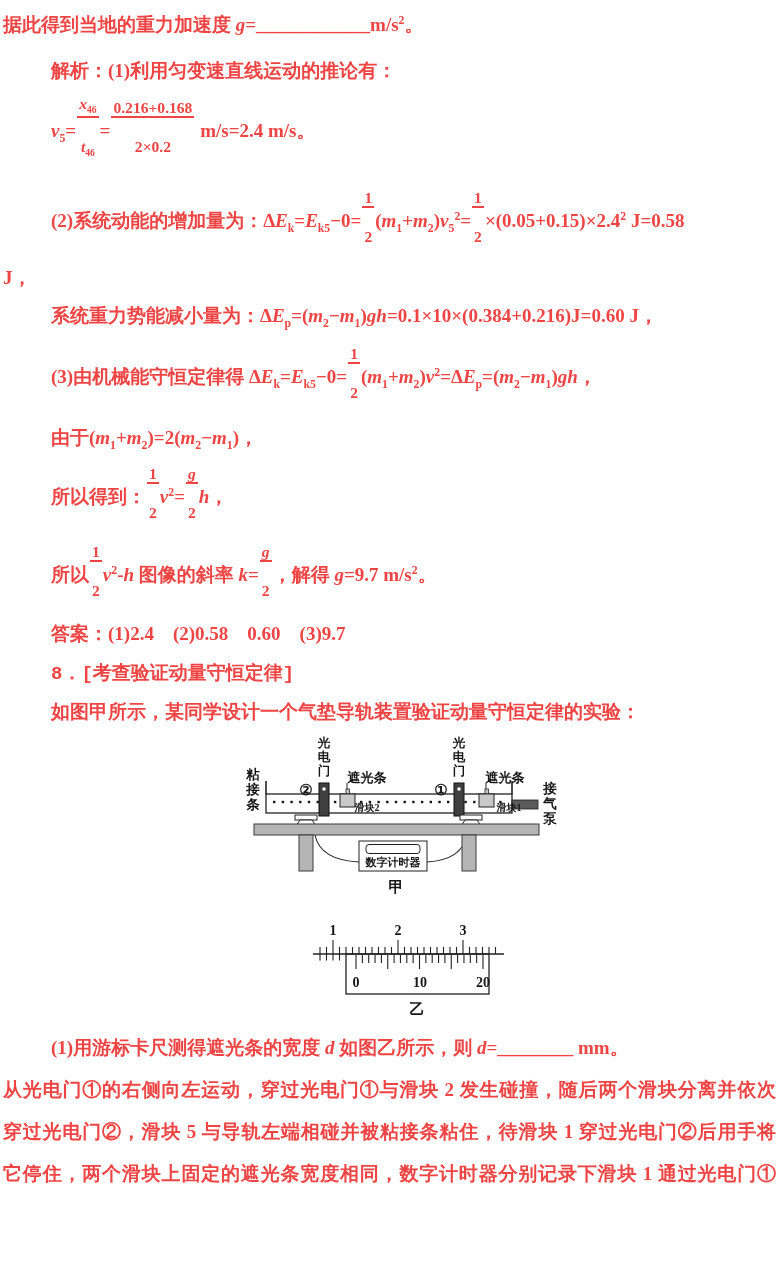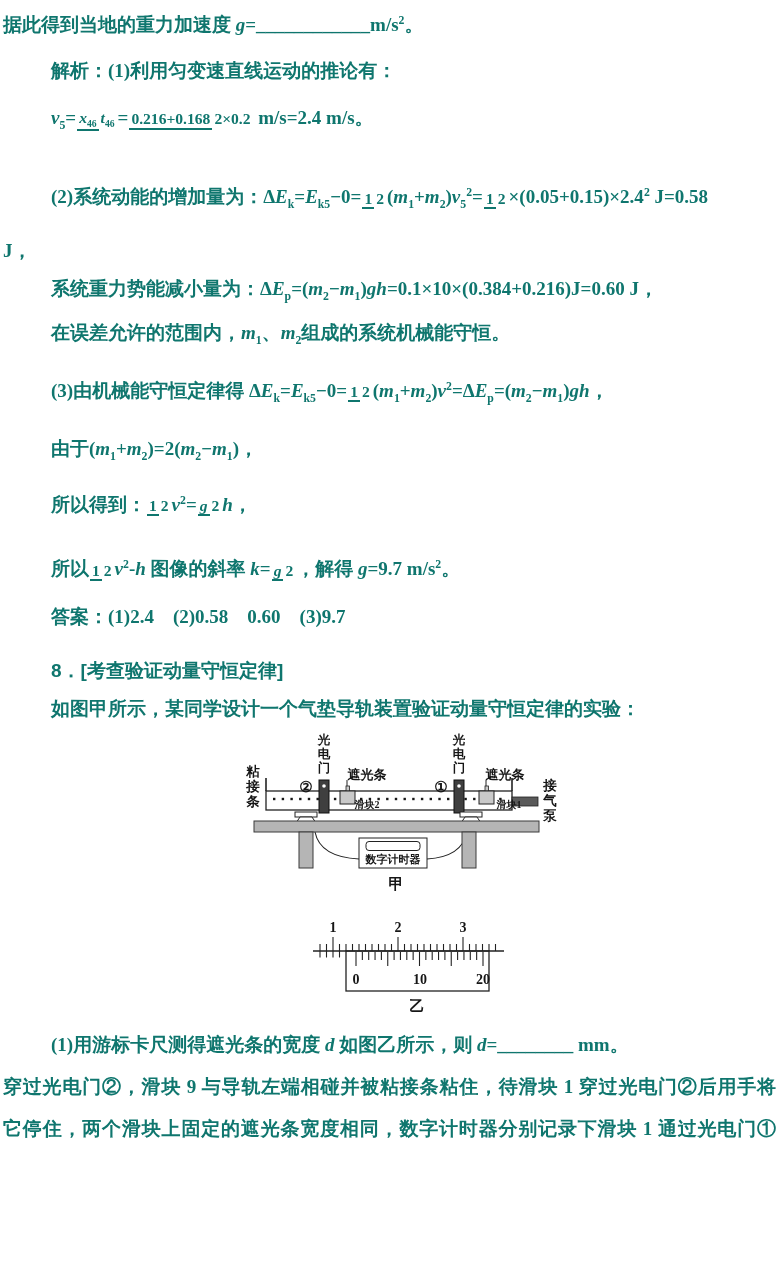--- a/index.html
+++ b/index.html
@@ -1,31 +1,31 @@
 <!DOCTYPE html>
 <html><head>
 <meta charset="utf-8">
 <style>
   html,body{margin:0;padding:0;background:#ffffff;}
   .page{
     position:relative;width:779px;height:1276px;overflow:hidden;
     box-sizing:border-box;padding:8px 3px 0 3px;
     font-family:"Liberation Serif","DejaVu Serif",serif;
-    font-weight:700;color:#0f766e;font-size:19px;
+    font-weight:700;color:#ef4444;font-size:19px;
   }
   .ln{line-height:26px;white-space:nowrap;}
   .ind{padding-left:48px;}
   .fill{text-align:justify;text-align-last:justify;}
-  .hei{font-family:Liberation Sans, sans-serif;font-weight:700;}
+  .hei{font-family:Liberation Mono, monospace;font-weight:700;}
   i{font-style:italic;}
   sub,sup{font-size:0.62em;font-weight:700;}
-  .frac{display:inline-flex;flex-direction:row;vertical-align:middle;
+  .frac{display:inline-flex;flex-direction:column;vertical-align:middle;
         text-align:center;font-size:0.82em;line-height:1.1;margin:0 1px;}
   .frac .num{border-bottom:2px solid currentColor;padding:0 2px;display:block;}
-  .frac .den{padding:0 2px;display:block;}
+  .frac .den{padding:12px 2px;display:block;margin-top:8px;}
   .fig{position:relative;}
   .fig-a{width:390px;margin:6px auto 0 auto;transform:translateX(24px);}
   .fig-b{width:230px;margin:16px auto 0 auto;transform:translateX(24px);}
   svg text{font-family:"Liberation Serif","DejaVu Serif",serif;font-weight:700;fill:#161616;}
   svg .hei-t{font-family:"Liberation Sans","DejaVu Sans",sans-serif;}
 </style>
 </head>
 <body>
 
 <div class="page">
@@ -41,42 +41,41 @@
       </span> m/s=2.4 m/s。</div>
   <div class="ln ind" style="margin-top:18px;line-height:50px">(2)系统动能的增加量为：Δ<i>E</i><sub>k</sub>=<i>E</i><sub>k5</sub>−0=<span class="frac">
         <span class="num">1</span>
         <span class="den">2</span>
       </span>(<i>m</i><sub>1</sub>+<i>m</i><sub>2</sub>)<i>v</i><sub>5</sub><sup>2</sup>=<span class="frac">
         <span class="num">1</span>
         <span class="den">2</span>
       </span>×(0.05+0.15)×2.4<sup>2</sup> J=0.58</div>
   <div class="ln" style="margin-top:8px">J，</div>
   <div class="ln ind" style="margin-top:12px">系统重力势能减小量为：Δ<i>E</i><sub>p</sub>=(<i>m</i><sub>2</sub>−<i>m</i><sub>1</sub>)<i>gh</i>=0.1×10×(0.384+0.216)J=0.60 J，</div>
-  <div class="ln ind" style="margin-top:10px">在误差允许的范围内，<i>m</i><sub>1</sub>、<i>m</i><sub>2</sub>组成的系统机械能守恒。</div>
   <div class="ln ind" style="margin-top:8px;line-height:50px">(3)由机械能守恒定律得 Δ<i>E</i><sub>k</sub>=<i>E</i><sub>k5</sub>−0=<span class="frac">
         <span class="num">1</span>
         <span class="den">2</span>
       </span>(<i>m</i><sub>1</sub>+<i>m</i><sub>2</sub>)<i>v</i><sup>2</sup>=Δ<i>E</i><sub>p</sub>=(<i>m</i><sub>2</sub>−<i>m</i><sub>1</sub>)<i>gh</i>，</div>
   <div class="ln ind" style="margin-top:12px">由于(<i>m</i><sub>1</sub>+<i>m</i><sub>2</sub>)=2(<i>m</i><sub>2</sub>−<i>m</i><sub>1</sub>)，</div>
   <div class="ln ind" style="margin-top:6px;line-height:50px">所以得到：<span class="frac">
         <span class="num">1</span>
         <span class="den">2</span>
       </span><i>v</i><sup>2</sup>=<span class="frac">
         <span class="num"><i>g</i></span>
         <span class="den">2</span>
       </span><i>h</i>，</div>
   <div class="ln ind" style="margin-top:10px;line-height:50px">所以<span class="frac">
         <span class="num">1</span>
         <span class="den">2</span>
       </span><i>v</i><sup>2</sup>-<i>h</i> 图像的斜率 <i>k</i>=<span class="frac">
         <span class="num"><i>g</i></span>
         <span class="den">2</span>
       </span>，解得 <i>g</i>=9.7 m/s<sup>2</sup>。</div>
   <div class="ln ind" style="margin-top:10px"><span class="hei">答案：</span>(1)2.4　(2)0.58　0.60　(3)9.7</div>
-  <div class="ln ind" style="margin-top:28px"><span class="hei">8．[考查验证动量守恒定律]</span></div>
+  <div class="ln ind" style="margin-top:12px"><span class="hei">8．[考查验证动量守恒定律]</span></div>
   <div class="ln ind" style="margin-top:12px">如图甲所示，某同学设计一个气垫导轨装置验证动量守恒定律的实验：</div>
 
   <div class="fig fig-a">
     <svg width="390" height="170" viewBox="0 0 390 170">
 
       <g id="air-dots" fill="#161616"></g>
 
       <rect x="47" y="63" width="246" height="19" fill="#ffffff" stroke="#222" stroke-width="1.3"></rect>
       <g id="air-dots2" fill="#161616">
           <rect x="54" y="69.8" width="2.4" height="2.4"></rect>
@@ -226,16 +225,17 @@
       <text x="99" y="13" font-size="14" text-anchor="middle">2</text>
       <text x="164" y="13" font-size="14" text-anchor="middle">3</text>
       <text x="57" y="65" font-size="14" text-anchor="middle">0</text>
       <text x="121" y="65" font-size="14" text-anchor="middle">10</text>
       <text x="184" y="65" font-size="14" text-anchor="middle">20</text>
       <text x="118" y="92" font-size="15" text-anchor="middle" class="hei-t">乙</text>
     </svg>
   </div>
 
   <div class="ln ind" style="margin-top:10px">(1)用游标卡尺测得遮光条的宽度 <i>d</i> 如图乙所示，则 <i>d</i>=________ mm。</div>
-  <div class="ln fill" style="margin-top:16px">穿过光电门②，滑块 9 与导轨左端相碰并被粘接条粘住，待滑块 1 穿过光电门②后用手将</div>
+  <div class="ln fill" style="margin-top:16px">从光电门①的右侧向左运动，穿过光电门①与滑块 2 发生碰撞，随后两个滑块分离并依次</div>
+  <div class="ln fill" style="margin-top:16px">穿过光电门②，滑块 5 与导轨左端相碰并被粘接条粘住，待滑块 1 穿过光电门②后用手将</div>
   <div class="ln fill" style="margin-top:16px">它停住，两个滑块上固定的遮光条宽度相同，数字计时器分别记录下滑块 1 通过光电门①</div>
 
 </div>
 
 </body></html>

